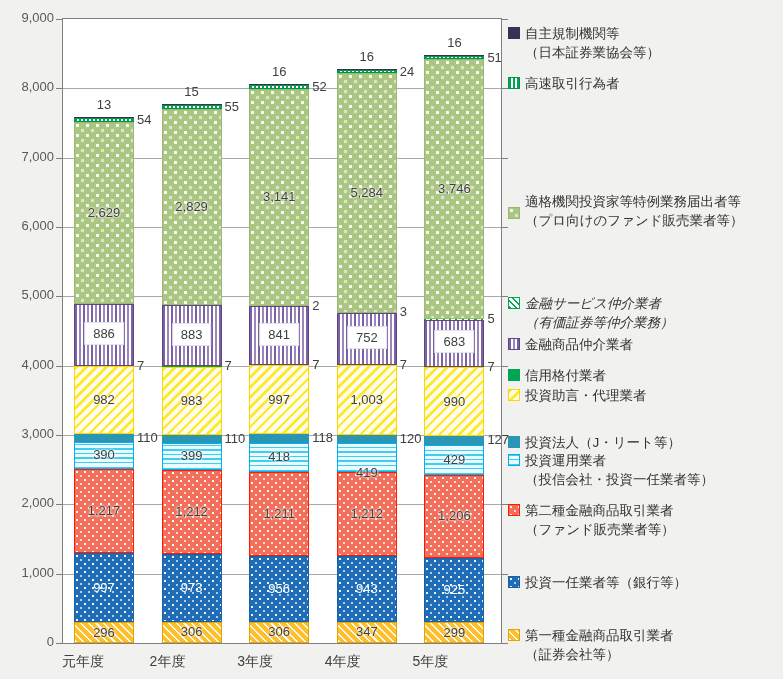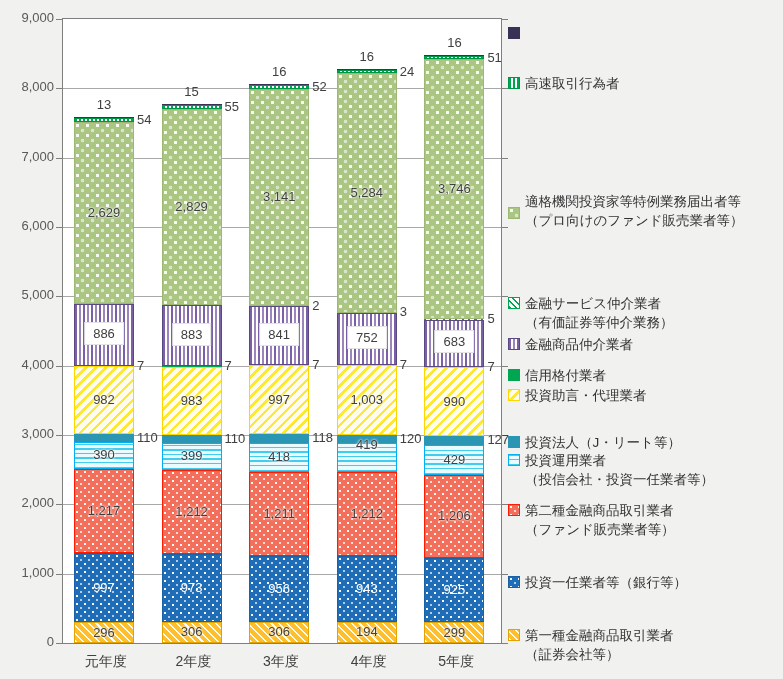--- a/index.html
+++ b/index.html
@@ -4,21 +4,21 @@
 <style>
   html,body{margin:0;padding:0;}
   body{font-family:"Liberation Sans","DejaVu Sans",sans-serif;background:#e8e8e6;}
   .canvas{position:relative;width:783px;height:679px;background:#f1f1ef;overflow:hidden;}
   .plot{position:absolute;left:62px;top:18px;width:438px;height:624px;background:#ffffff;border:1px solid #7f7f7f;box-sizing:content-box;}
   .gridline{position:absolute;left:0;width:100%;height:1px;background:#a8a8a8;}
   .tick{position:absolute;height:1px;background:#7f7f7f;width:6px;}
   .tick.l{left:-7px;}
   .tick.r{right:-7px;}
   .y-label{position:absolute;width:52px;text-align:right;font-size:13px;color:#595959;height:16px;line-height:16px;}
-  .x-label{position:absolute;text-align:center;font-size:14px;color:#404040;height:18px;line-height:18px;}
+  .x-label{position:absolute;text-align:left;font-size:14px;color:#404040;height:18px;line-height:18px;}
   .bar{position:absolute;top:0;height:100%;width:60px;}
   .seg{position:absolute;left:0;width:60px;box-sizing:border-box;}
   .p-orange-diag{background-color:#fdbf2d;background-image:repeating-linear-gradient(45deg,rgba(255,255,255,.95) 0 1.5px,transparent 1.5px 5.5px);border:1px solid #e2a400;}
   .p-blue-dots{background-color:#1e6db6;background-image:radial-gradient(circle at 2px 2px,rgba(255,255,255,.95) .9px,transparent 1.3px),radial-gradient(circle at 6px 6px,rgba(255,255,255,.65) .9px,transparent 1.3px);background-size:8px 8px;border:1px solid #1a62a5;}
   .p-red-dots{background-color:#f2705b;background-image:radial-gradient(circle at 2px 2px,rgba(255,255,255,.95) 1px,transparent 1.5px),radial-gradient(circle at 6px 6px,rgba(255,255,255,.75) 1px,transparent 1.5px);background-size:8px 8px;border:1px solid #ff1a00;}
   .p-cyan-wave{background-color:#eafbff;background-image:repeating-linear-gradient(0deg,#40cdee 0 1.4px,transparent 1.4px 4.6px);border:1px solid #00b0f0;}
   .p-teal-solid{background-color:#2b96b4;}
   .p-yellow-diag{background-color:#fffceb;background-image:repeating-linear-gradient(135deg,#ffe92e 0 2.5px,transparent 2.5px 7px);border:1px solid #ffd700;}
   .p-green-solid{background-color:#00a651;}
   .p-purple-vstripes{background-color:#ffffff;background-image:repeating-linear-gradient(90deg,#7b60a8 0 1.6px,transparent 1.6px 4px,#9a86bd 4px 6px,transparent 6px 8px);border:1px solid #5a4880;}
@@ -138,27 +138,27 @@
         <span class="side-label" style="bottom: 329.044px;">2</span>
         <div class="seg p-green-weave" style="bottom: 336.683px; height: 217.776px;"></div>
         <span class="seg-label" style="bottom: 436.571px;">3,141</span>
         <div class="seg p-green-vstripes" style="bottom: 554.459px; height: 3.60533px;"></div>
         <span class="side-label" style="bottom: 548.261px;">52</span>
         <div class="seg p-navy-solid" style="bottom: 558.064px; height: 1.10933px; border: none;"></div>
         <span class="top-label" style="bottom: 563.173px;">16</span>
       </div>
       <div class="bar" style="left: 273.8px;">
         <div class="seg p-orange-diag" style="bottom: 0px; height: 21.2853px;"></div>
-        <span class="seg-label" style="bottom: 1.64267px;">194</span>
+        <span class="seg-label" style="bottom: 1.64267px;">347</span>
         <div class="seg p-blue-dots" style="bottom: 21.2853px; height: 65.3813px;"></div>
         <span class="seg-label light" style="bottom: 44.976px;">943</span>
         <div class="seg p-red-dots" style="bottom: 86.6667px; height: 84.032px;"></div>
         <span class="seg-label" style="bottom: 119.683px;">1,212</span>
         <div class="seg p-cyan-wave" style="bottom: 170.699px; height: 29.0507px;"></div>
-        <span class="seg-label" style="bottom: 189px;">419</span>
+        <span class="seg-label" style="bottom: 161px;">419</span>
         <div class="seg p-teal-solid" style="bottom: 199.749px; height: 8.32px;"></div>
         <span class="side-label" style="bottom: 195.909px;">120</span>
         <div class="seg p-yellow-diag" style="bottom: 208.069px; height: 69.5413px;"></div>
         <span class="seg-label" style="bottom: 233.84px;">1,003</span>
         <div class="seg p-green-solid" style="bottom: 277.611px; height: 1px; border: none;"></div>
         <span class="side-label" style="bottom: 270.111px;">7</span>
         <div class="seg p-purple-vstripes" style="bottom: 278.096px; height: 52.1387px;"></div>
         <span class="seg-label boxed" style="bottom: 295.165px;">752</span>
         <div class="seg p-green-diag" style="bottom: 330.235px; height: 1px; border: none;"></div>
         <span class="side-label" style="bottom: 322.735px;">3</span>
@@ -211,30 +211,31 @@
   <div id="x-axis">
       <div class="x-label" style="left: 62px; width: 87.6px; top: 652px;">元年度</div>
       <div class="x-label" style="left: 149.6px; width: 87.6px; top: 652px;">2年度</div>
       <div class="x-label" style="left: 237.2px; width: 87.6px; top: 652px;">3年度</div>
       <div class="x-label" style="left: 324.8px; width: 87.6px; top: 652px;">4年度</div>
       <div class="x-label" style="left: 412.4px; width: 87.6px; top: 652px;">5年度</div>
     </div>
   <div class="legend" id="legend">
       <div class="legend-item" style="top: 24px;">
         <span class="legend-marker p-navy-solid"></span>
+        <span class="legend-text">自主規制機関等<br>（日本証券業協会等）</span>
       </div>
       <div class="legend-item" style="top: 74px;">
         <span class="legend-marker p-green-vstripes"></span>
         <span class="legend-text">高速取引行為者</span>
       </div>
       <div class="legend-item" style="top: 192px; align-items: center;">
         <span class="legend-marker p-green-weave"></span>
         <span class="legend-text">適格機関投資家等特例業務届出者等<br>（プロ向けのファンド販売業者等）</span>
       </div>
-      <div class="legend-item" style="top: 294px;">
+      <div class="legend-item" style="top: 294px; font-style: italic;">
         <span class="legend-marker p-green-diag"></span>
         <span class="legend-text">金融サービス仲介業者<br>（有価証券等仲介業務）</span>
       </div>
       <div class="legend-item" style="top: 335px;">
         <span class="legend-marker p-purple-vstripes"></span>
         <span class="legend-text">金融商品仲介業者</span>
       </div>
       <div class="legend-item" style="top: 366px;">
         <span class="legend-marker p-green-solid"></span>
         <span class="legend-text">信用格付業者</span>

